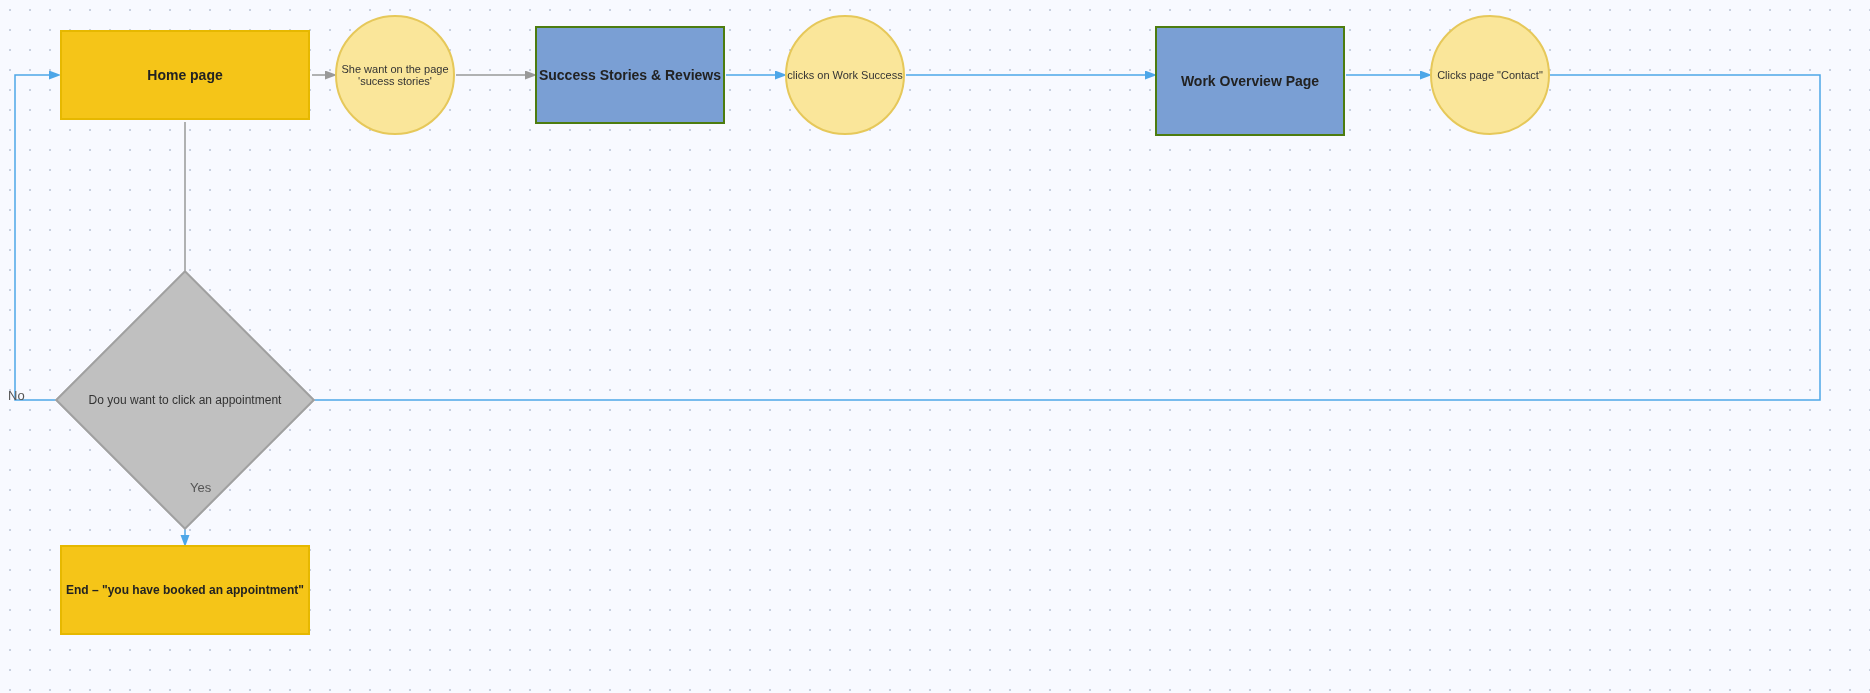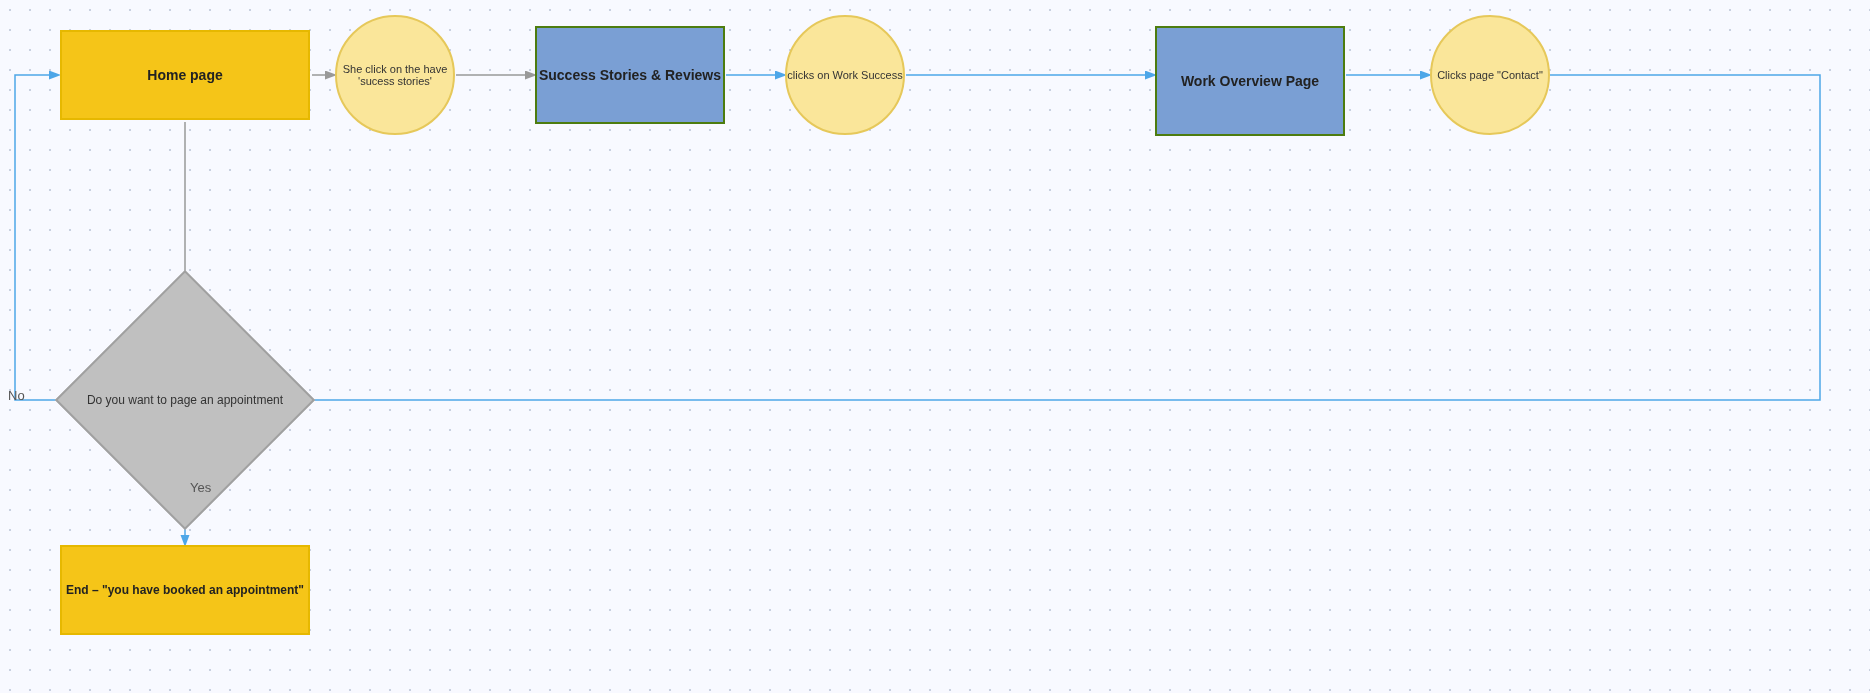--- a/index.html
+++ b/index.html
@@ -132,21 +132,21 @@
     <polyline points="60,400 15,400 15,75 58,75" fill="none" stroke="#4da6e8" stroke-width="1.5" marker-end="url(#arrowBlue)"></polyline>
 
     <polyline points="185,472 185,544" fill="none" stroke="#4da6e8" stroke-width="1.5" marker-end="url(#arrowBlue)"></polyline>
   </svg>
 
   <div class="rect-yellow" style="left:60px; top:30px; width:250px; height:90px;">
     <span>Home page</span>
   </div>
 
   <div class="circle-yellow" style="left:335px; top:15px; width:120px; height:120px;">
-    <span>She click on the have 'sucess stories'</span>
+    <span>She want on the page 'sucess stories'</span>
   </div>
 
   <div class="rect-blue" style="left:535px; top:26px; width:190px; height:98px;">
     <span>Success Stories &amp; Reviews</span>
   </div>
 
   <div class="circle-yellow" style="left:785px; top:15px; width:120px; height:120px;">
     <span>clicks on Work Success</span>
   </div>
 
@@ -154,21 +154,21 @@
     <span>Work Overview Page</span>
   </div>
 
   <div class="circle-yellow" style="left:1430px; top:15px; width:120px; height:120px;">
     <span>Clicks page "Contact"</span>
   </div>
 
   <div class="diamond" style="left:93px; top:308px; width:184px; height:184px;">
   </div>
   <div class="diamond-text" style="left:75px; top:340px; width:220px; height:120px; font-size:12px;">
-    <span>Do you want to page an appointment</span>
+    <span>Do you want to click an appointment</span>
   </div>
 
   <div class="label-text" style="left:8px; top:388px;">
     <span>No</span>
   </div>
 
   <div class="label-text" style="left:190px; top:480px;">
     <span>Yes</span>
   </div>
 

